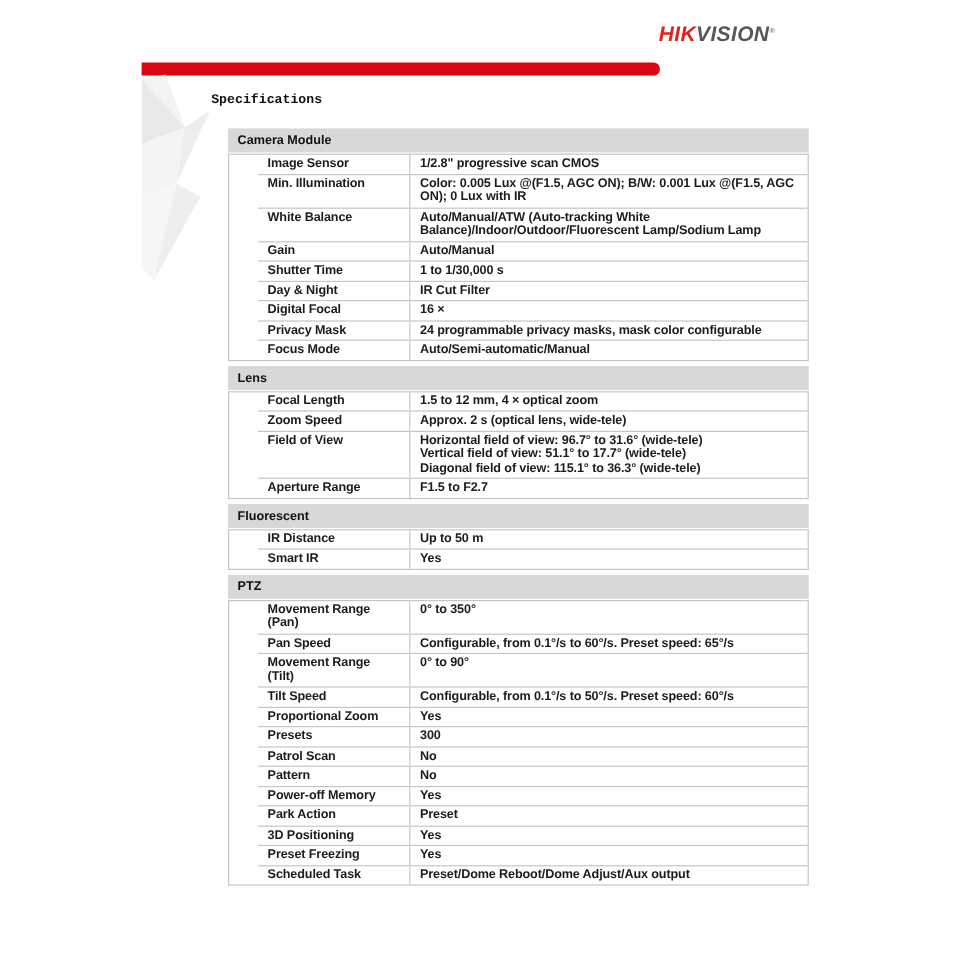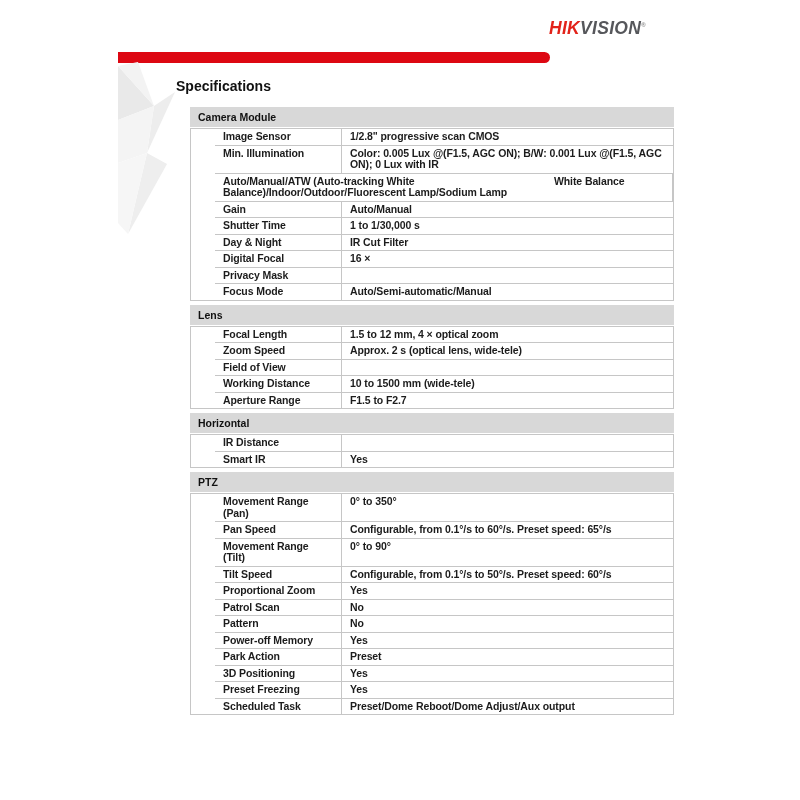--- a/index.html
+++ b/index.html
@@ -17,21 +17,21 @@
   .logo .vision{color:var(--logo-gray,#56575b);}
   .logo .mark{font-size:6px;color:#8a8a8a;vertical-align:super;font-style:normal;}
   .red-bar{
     position:absolute;left:118px;top:52px;width:432px;height:11px;
     background:var(--bar-red,#dd0712);border-radius:0 6px 6px 0;
   }
   .watermark{position:absolute;left:118px;top:62px;width:58px;height:175px;}
   
   .title{
     position:absolute;left:176px;top:78px;
-    font-size:14px;font-weight:bold;color:#111;
+    font-size:11px;font-weight:bold;color:#111;font-family:Liberation Mono, monospace;
   }
   
   .spec-table{position:absolute;left:176px;top:107px;width:484px;padding-left:14px;}
   .section{margin-bottom:4px;}
   .section-header{
     background:var(--section-bg,#d8d8d8);
     font-size:10.5px;font-weight:bold;color:#111;
     padding:4px 8px;margin-bottom:1px;
   }
   .rows{border:1px solid var(--table-border,#c6c6c6);}
@@ -73,77 +73,78 @@
         <div class="rows">
           <div class="row">
             <div class="cell label">Image Sensor</div>
             <div class="cell value">1/2.8" progressive scan CMOS</div>
           </div>
           <div class="row">
             <div class="cell label">Min. Illumination</div>
             <div class="cell value">Color: 0.005 Lux @(F1.5, AGC ON); B/W: 0.001 Lux @(F1.5, AGC ON); 0 Lux with IR</div>
           </div>
           <div class="row">
+            <div class="cell label">White Balance</div>
             <div class="cell value">Auto/Manual/ATW (Auto-tracking White Balance)/Indoor/Outdoor/Fluorescent Lamp/Sodium Lamp</div>
-            <div class="cell label">White Balance</div>
           </div>
           <div class="row">
             <div class="cell label">Gain</div>
             <div class="cell value">Auto/Manual</div>
           </div>
           <div class="row">
             <div class="cell label">Shutter Time</div>
             <div class="cell value">1 to 1/30,000 s</div>
           </div>
           <div class="row">
             <div class="cell label">Day &amp; Night</div>
             <div class="cell value">IR Cut Filter</div>
           </div>
           <div class="row">
             <div class="cell label">Digital Focal</div>
             <div class="cell value">16 ×</div>
           </div>
           <div class="row">
             <div class="cell label">Privacy Mask</div>
+            <div class="cell value">24 programmable privacy masks, mask color configurable</div>
           </div>
           <div class="row">
             <div class="cell label">Focus Mode</div>
             <div class="cell value">Auto/Semi-automatic/Manual</div>
           </div>
         </div>
       </div>
       <div class="section">
         <div class="section-header">Lens</div>
         <div class="rows">
           <div class="row">
             <div class="cell label">Focal Length</div>
             <div class="cell value">1.5 to 12 mm, 4 × optical zoom</div>
           </div>
           <div class="row">
             <div class="cell label">Zoom Speed</div>
             <div class="cell value">Approx. 2 s (optical lens, wide-tele)</div>
           </div>
           <div class="row">
             <div class="cell label">Field of View</div>
-          </div>
-          <div class="row">
-            <div class="cell label">Working Distance</div>
-            <div class="cell value">10 to 1500 mm (wide-tele)</div>
+            <div class="cell value">Horizontal field of view: 96.7° to 31.6° (wide-tele)
+Vertical field of view: 51.1° to 17.7° (wide-tele)
+Diagonal field of view: 115.1° to 36.3° (wide-tele)</div>
           </div>
           <div class="row">
             <div class="cell label">Aperture Range</div>
             <div class="cell value">F1.5 to F2.7</div>
           </div>
         </div>
       </div>
       <div class="section">
-        <div class="section-header">Horizontal</div>
+        <div class="section-header">Fluorescent</div>
         <div class="rows">
           <div class="row">
             <div class="cell label">IR Distance</div>
+            <div class="cell value">Up to 50 m</div>
           </div>
           <div class="row">
             <div class="cell label">Smart IR</div>
             <div class="cell value">Yes</div>
           </div>
         </div>
       </div>
       <div class="section">
         <div class="section-header">PTZ</div>
         <div class="rows">
@@ -161,20 +162,24 @@
           </div>
           <div class="row">
             <div class="cell label">Tilt Speed</div>
             <div class="cell value">Configurable, from 0.1°/s to 50°/s. Preset speed: 60°/s</div>
           </div>
           <div class="row">
             <div class="cell label">Proportional Zoom</div>
             <div class="cell value">Yes</div>
           </div>
           <div class="row">
+            <div class="cell label">Presets</div>
+            <div class="cell value">300</div>
+          </div>
+          <div class="row">
             <div class="cell label">Patrol Scan</div>
             <div class="cell value">No</div>
           </div>
           <div class="row">
             <div class="cell label">Pattern</div>
             <div class="cell value">No</div>
           </div>
           <div class="row">
             <div class="cell label">Power-off Memory</div>
             <div class="cell value">Yes</div>

